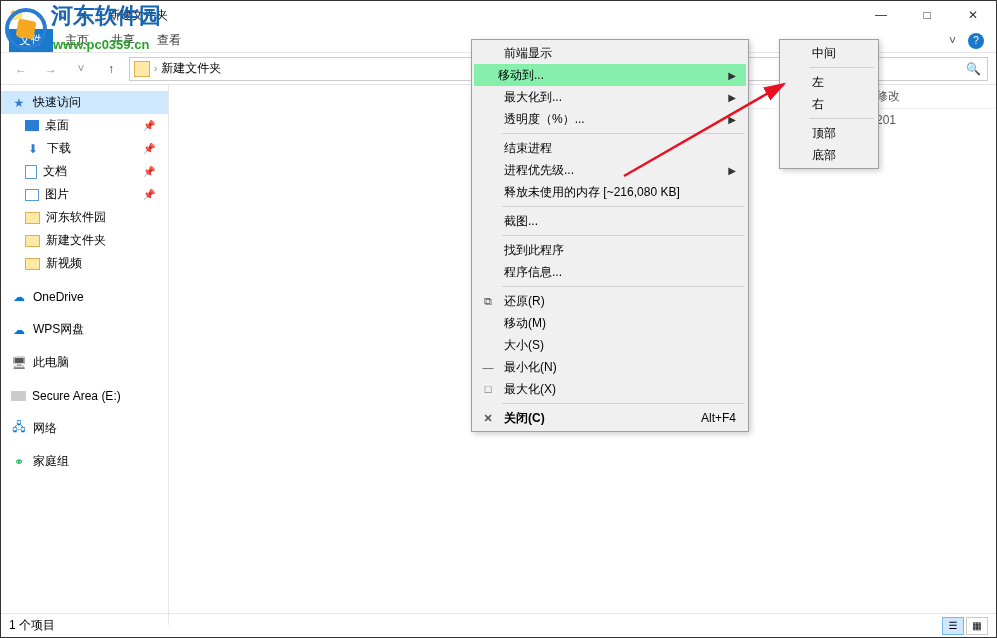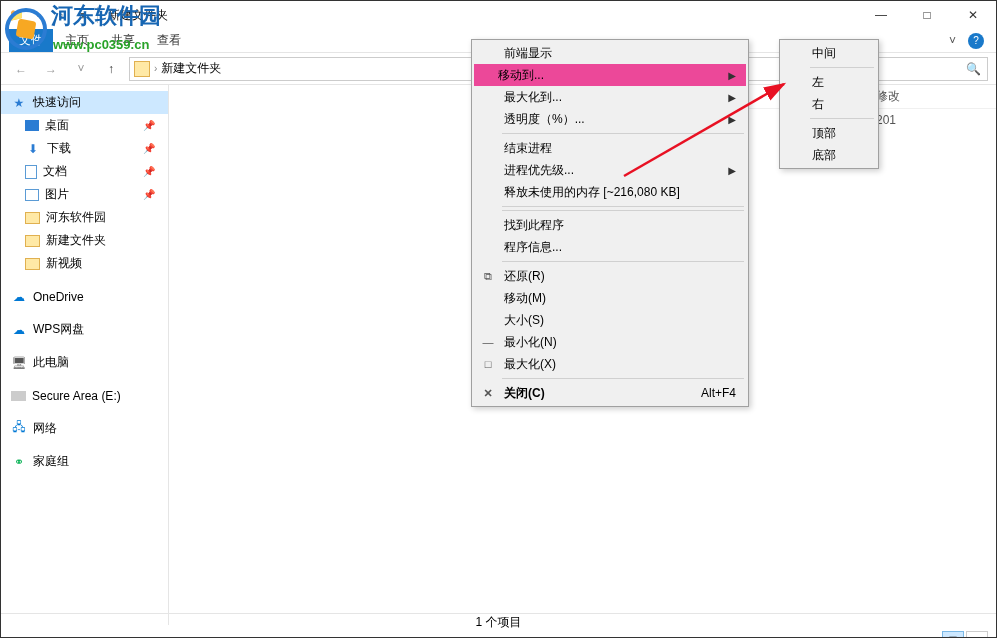--- a/index.html
+++ b/index.html
@@ -51,28 +51,28 @@
 .ico.home { color: #00b050; }
 
 .content { flex: 1; display: flex; flex-direction: column; align-items: flex-end; }
 .col-headers { height: 24px; display: flex; align-items: center; border-bottom: 1px solid #f0f0f0; color: #555; }
 .col-headers .col-name { width: 260px; padding-left: 18px; display: flex; align-items: center; gap: 140px; }
 .col-headers .col-date { width: 120px; }
 .row { height: 22px; display: flex; align-items: center; }
 .row .cell-name { width: 260px; padding-left: 18px; display: flex; align-items: center; gap: 6px; }
 .row .cell-date { width: 120px; color: #555; }
 
-.statusbar { position: absolute; bottom: 0; left: 0; right: 0; height: 24px; border-top: 1px solid #e5e5e5; display: flex; align-items: center; padding: 0 8px; flex-direction: column; }
+.statusbar { position: absolute; bottom: 0; left: 0; right: 0; height: 24px; border-top: 1px solid #e5e5e5; display: flex; align-items: center; padding: 0 8px; }
 .statusbar .views { margin-left: auto; display: flex; gap: 2px; }
 .statusbar .views div { width: 22px; height: 18px; border: 1px solid #ccc; display: flex; align-items: center; justify-content: center; font-size: 10px; }
 .statusbar .views .active { background: #cde8ff; border-color: #7ab8e6; }
 
 .context-menu { position: absolute; top: 38px; left: 470px; width: 278px; background: #f0f0f0; border: 1px solid #a0a0a0; box-shadow: 2px 2px 6px rgba(0,0,0,0.2); padding: 2px; }
 .context-menu .mi { height: 22px; display: flex; align-items: center; padding-left: 30px; padding-right: 10px; position: relative; }
-.context-menu .mi.hl { background: #ec4899; padding-left: 24px; }
+.context-menu .mi.hl { background: #86efac; padding-left: 24px; }
 .context-menu .mi .arrow { margin-left: auto; color: #333; font-size: 10px; }
 .context-menu .mi .shortcut { margin-left: auto; font-weight: normal; }
 .context-menu .sep { height: 1px; background: #d0d0d0; margin: 3px 2px 3px 28px; }
 .context-menu .mi .micon { position: absolute; left: 6px; width: 16px; text-align: center; color: #555; font-size: 11px; }
 
 .submenu { position: absolute; top: 38px; left: 778px; width: 100px; background: #f0f0f0; border: 1px solid #a0a0a0; box-shadow: 2px 2px 6px rgba(0,0,0,0.2); padding: 2px; }
 .submenu .mi { height: 22px; display: flex; align-items: center; padding-left: 30px; }
 .submenu .sep { height: 1px; background: #d0d0d0; margin: 3px 2px 3px 28px; }
 
 .watermark { position: absolute; top: 4px; left: 4px; pointer-events: none; }
@@ -246,20 +246,23 @@
       <span>结束进程</span>
     </div>
   <div class="mi">
       <span>进程优先级...</span>
       <span class="arrow">▶</span>
     </div>
   <div class="mi">
       <span>释放未使用的内存 [~216,080 KB]</span>
     </div>
   <div class="sep"></div>
+  <div class="mi">
+      <span>截图...</span>
+    </div>
   <div class="sep"></div>
   <div class="mi">
       <span>找到此程序</span>
     </div>
   <div class="mi">
       <span>程序信息...</span>
     </div>
   <div class="sep"></div>
   <div class="mi">
       <span class="micon">⧉</span>

